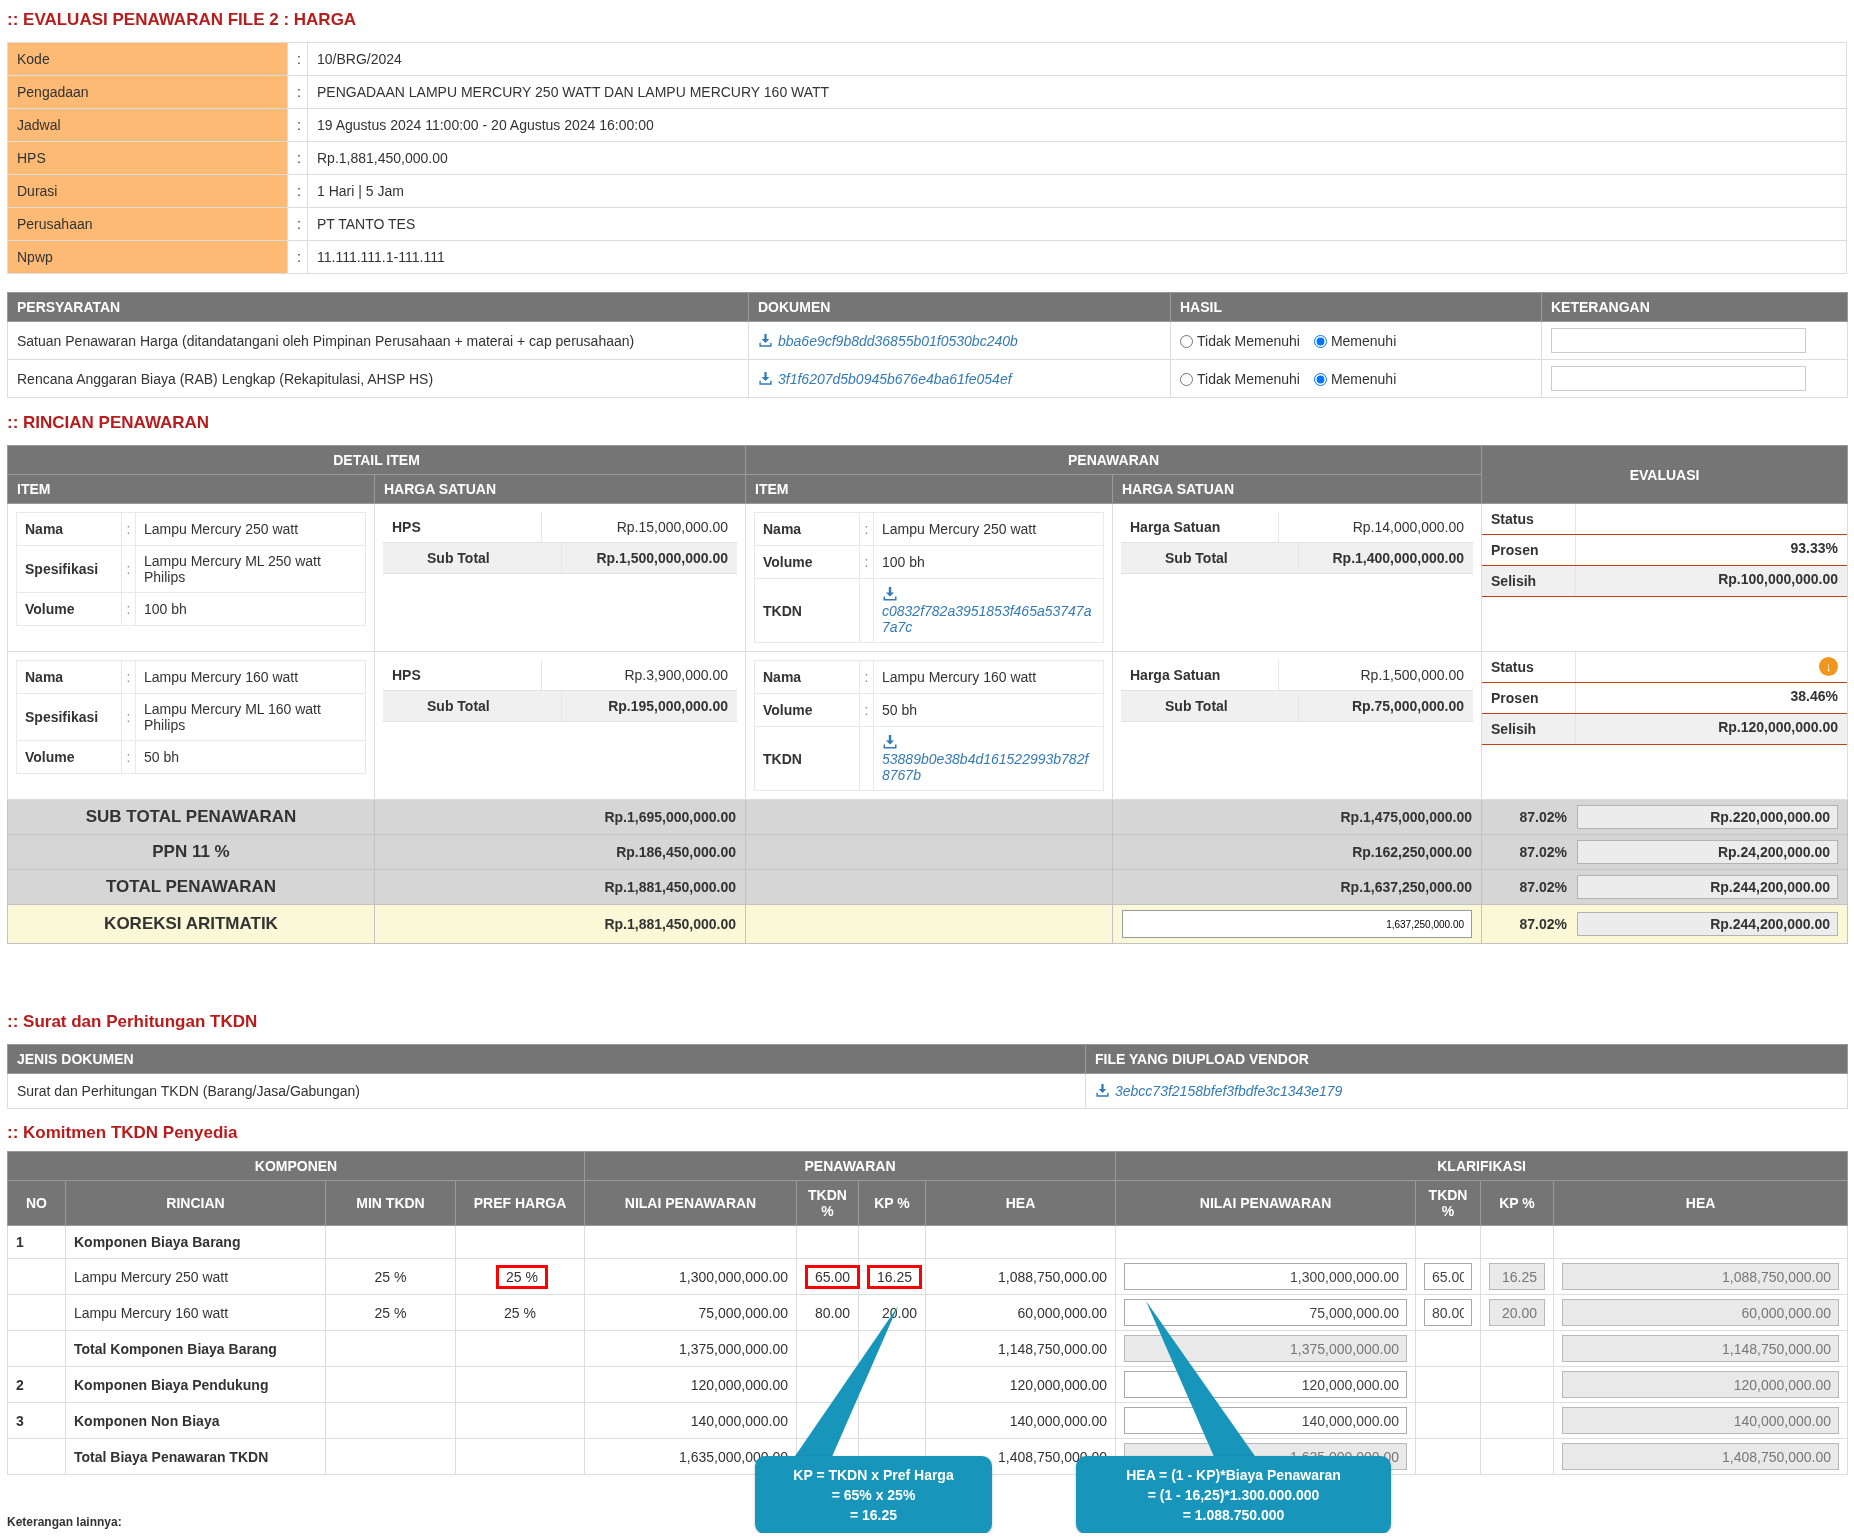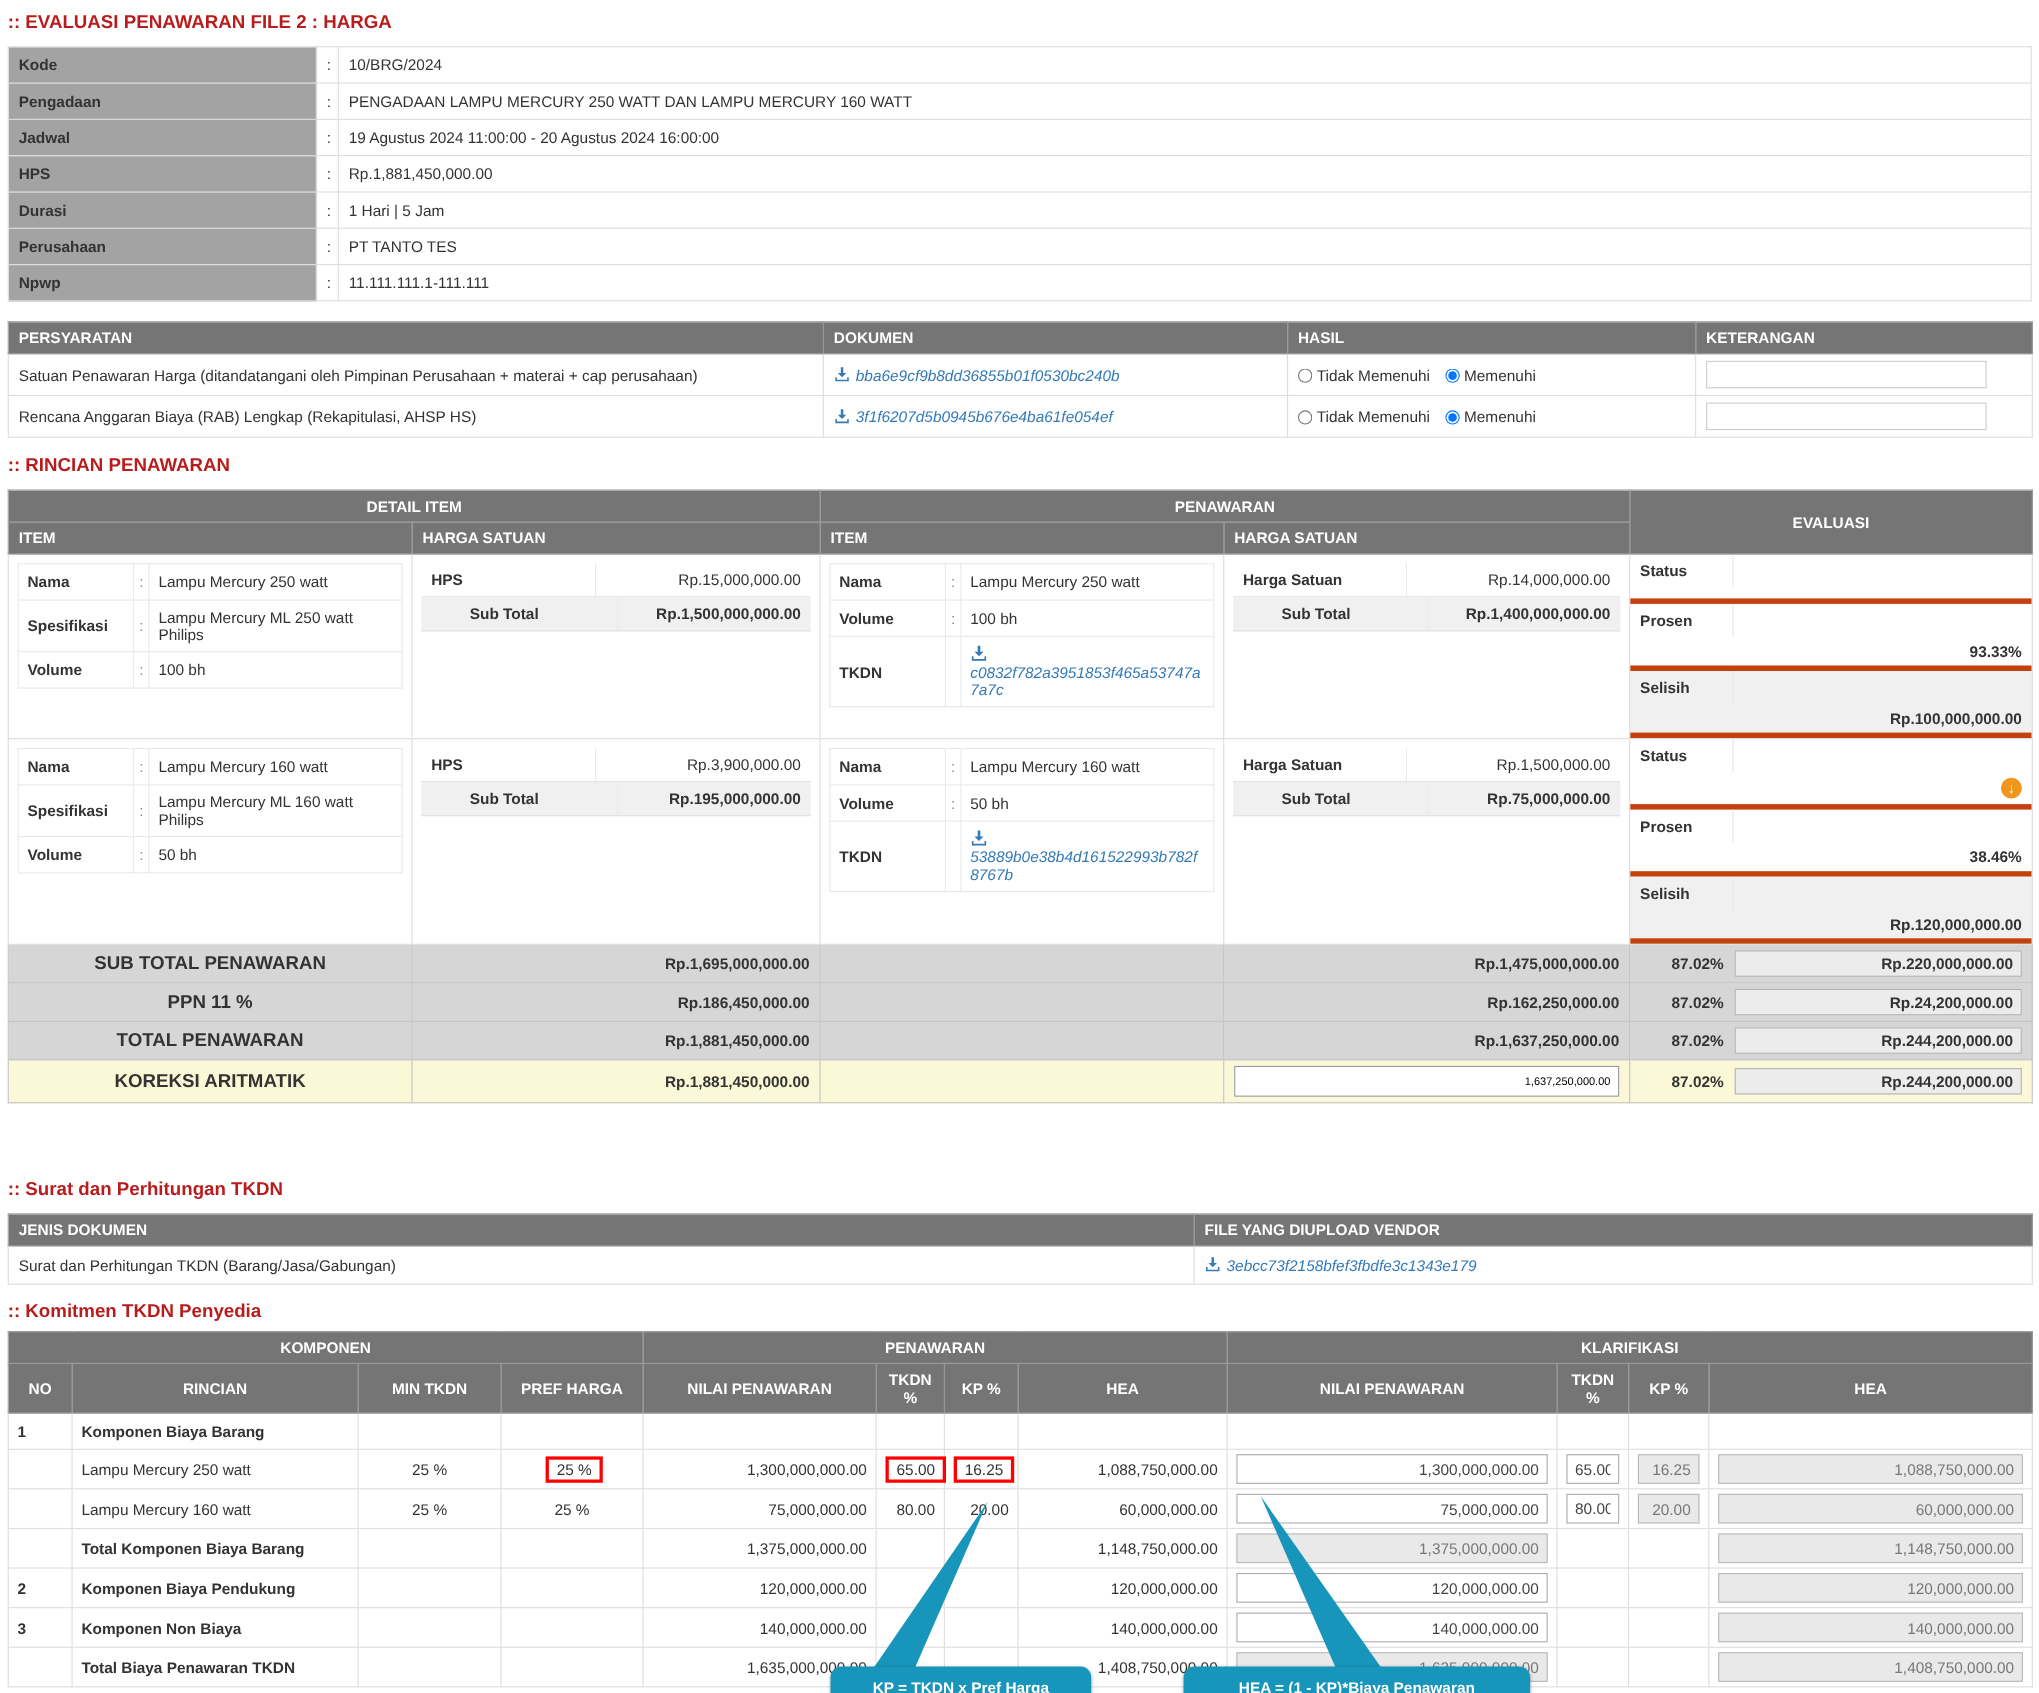--- a/index.html
+++ b/index.html
@@ -8,21 +8,21 @@
   .sec-title { font-size:17px; font-weight:bold; color:#b91c1c; margin:0 0 12px; }
   table { border-collapse:collapse; width:100%; table-layout:fixed; }
   td, th { font-size:14px; word-wrap:break-word; }
   th { background:#757575; color:#fff; font-weight:bold; padding:6px 9px; border:1px solid #9a9a9a; }
   th.left { text-align:left; }
   th.center { text-align:center; }
 
   
   .info-table { margin-bottom:18px; }
   .info-table td { border:1px solid #ddd; padding:7px 9px; height:33px; }
-  .info-lbl { background:#a3a3a3; font-weight:bold; }
+  .info-lbl { background:#fdba74; font-weight:normal; }
   .info-sep { padding:7px 2px; color:#333; }
 
   
   .req-table td { border:1px solid #ddd; padding:6px 9px; height:35px; vertical-align:middle; }
   .req-table label { margin-right:10px; white-space:nowrap; }
   .req-table input[type=radio] { vertical-align:-2px; margin:0 4px 0 0; }
   input.txt { border:1px solid #ccc; height:25px; width:255px; font-family:inherit; font-size:14px; padding:2px 6px; background:#fff; }
   a.doc-link { color:#337ab7; font-style:italic; text-decoration:none; }
   .dl-svg { vertical-align:-2px; margin-right:5px; }
 
@@ -30,21 +30,21 @@
   .rincian-table td { border:1px solid #ddd; vertical-align:top; padding:8px; }
   .mini { width:100%; border:1px solid #c8c8c8; }
   .mini td { border:1px solid #e8e8e8; padding:7px 8px; vertical-align:middle; height:33px; }
   .mini .ml { font-weight:bold; }
   .mini .mc { color:#888; padding:7px 0; text-align:center; }
   .hrow { display:flex; border-bottom:1px solid #e2e2e2; }
   .hrow .hl { width:45%; font-weight:bold; padding:7px 9px; border-right:1px solid #e8e8e8; }
   .hrow .hv { flex:1; text-align:right; padding:7px 9px; }
   .hrow.sub { background:#f0f0f0;padding-left:35px; }
   .hrow.sub .hv { font-weight:bold; }
-  .erow { display:flex; border-bottom:5px solid #c2410c;flex-direction:column; }
+  .erow { display:flex; border-bottom:1px solid #c2410c; }
   .erow .el { width:94px; font-weight:bold; padding:7px 9px; border-right:1px solid #e5e5e5; }
   .erow .ev { flex:1; text-align:right; padding:5px 9px; font-weight:bold; }
   .erow.shade { background:#f0f0f0; }
   .status-icon { display:inline-block; width:19px; height:19px; border-radius:50%; background:#f0961d; color:#fff; text-align:center; line-height:19px; font-size:13px; font-weight:bold; }
 
   tr.sum td { background:#d6d6d6; border:1px solid #c3c3c3; padding:5px 9px; height:34px; vertical-align:middle; }
   tr.sum.korr td { background:#fbf8d7; }
   .sum-label { font-size:17px; font-weight:bold; text-align:center; }
   .sum-val { text-align:right; font-weight:bold; }
   .sum-eval { display:flex; align-items:center; }

